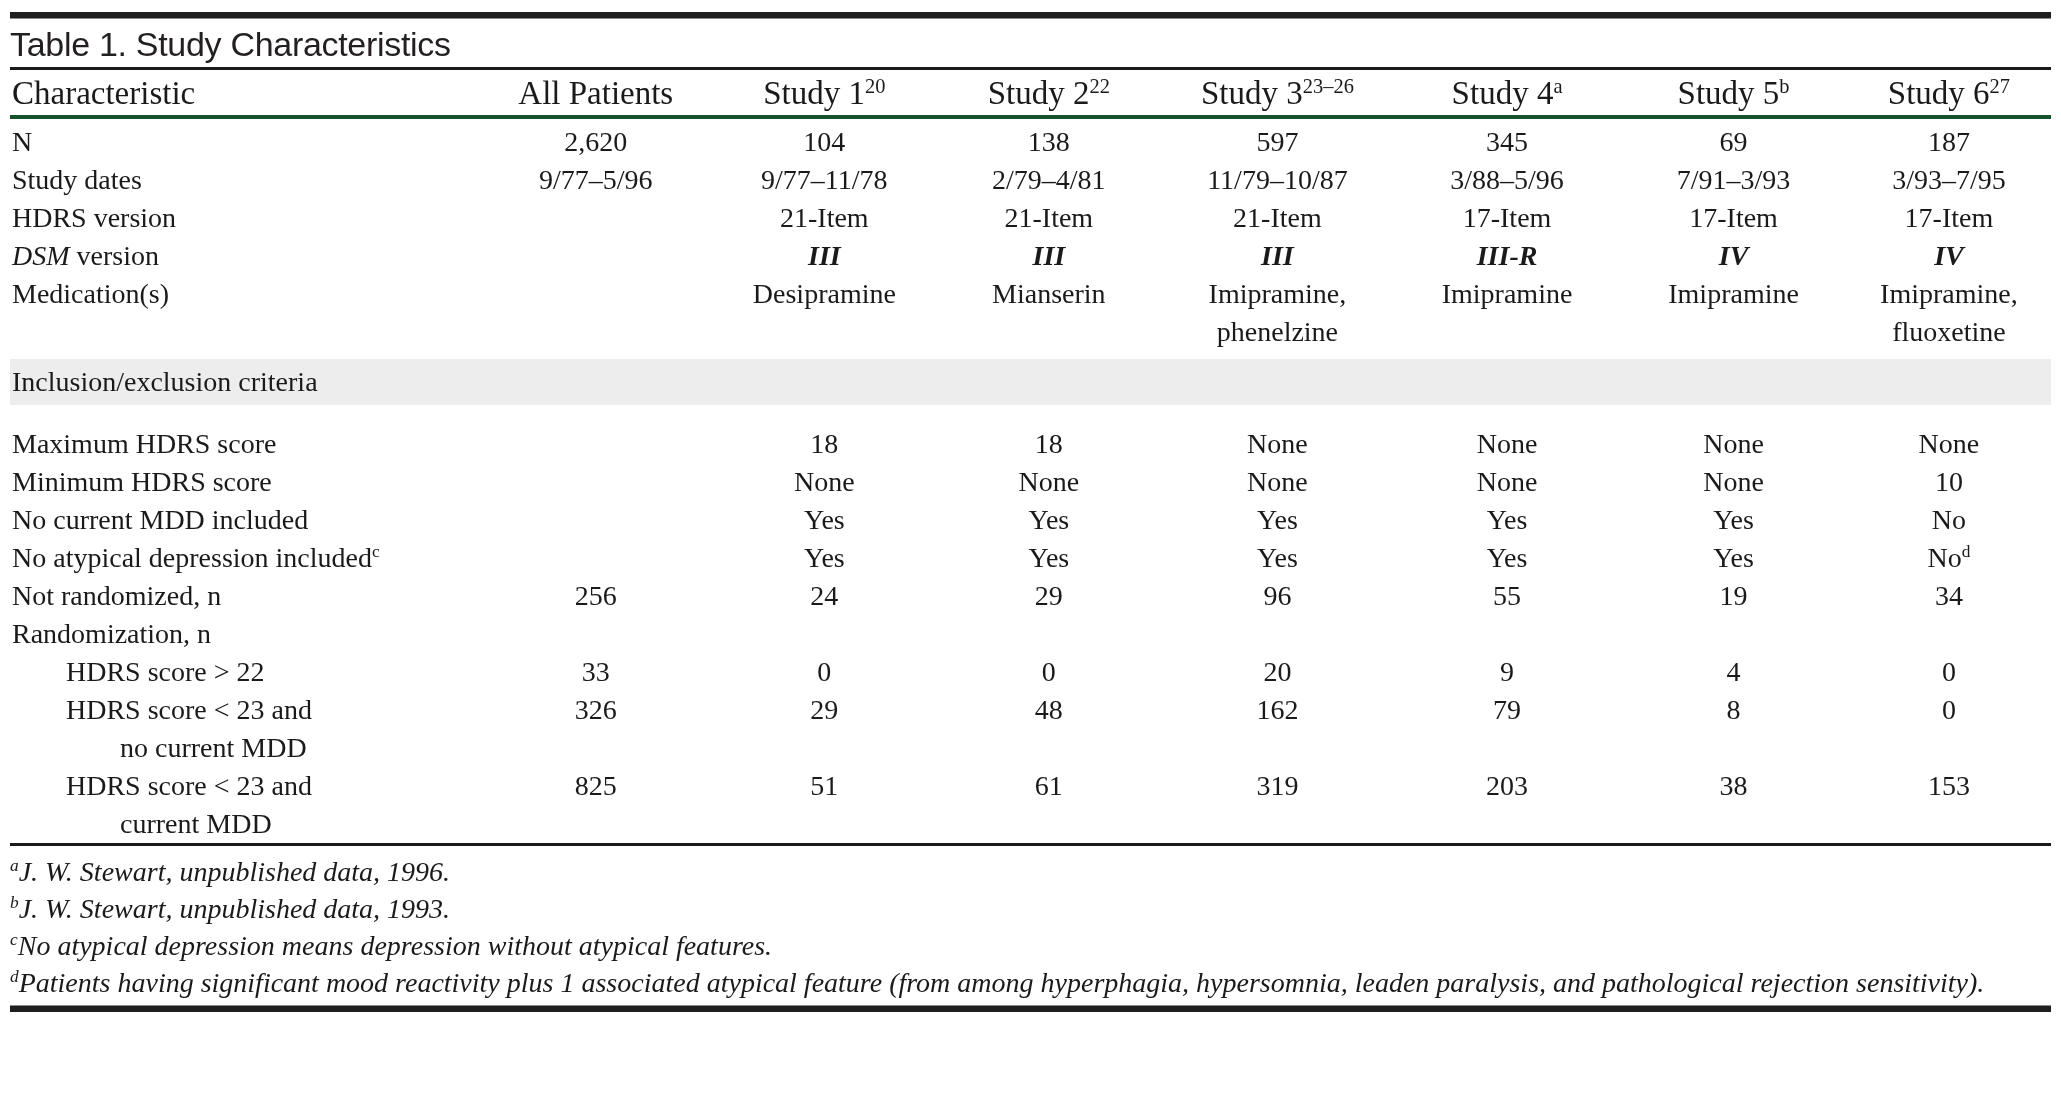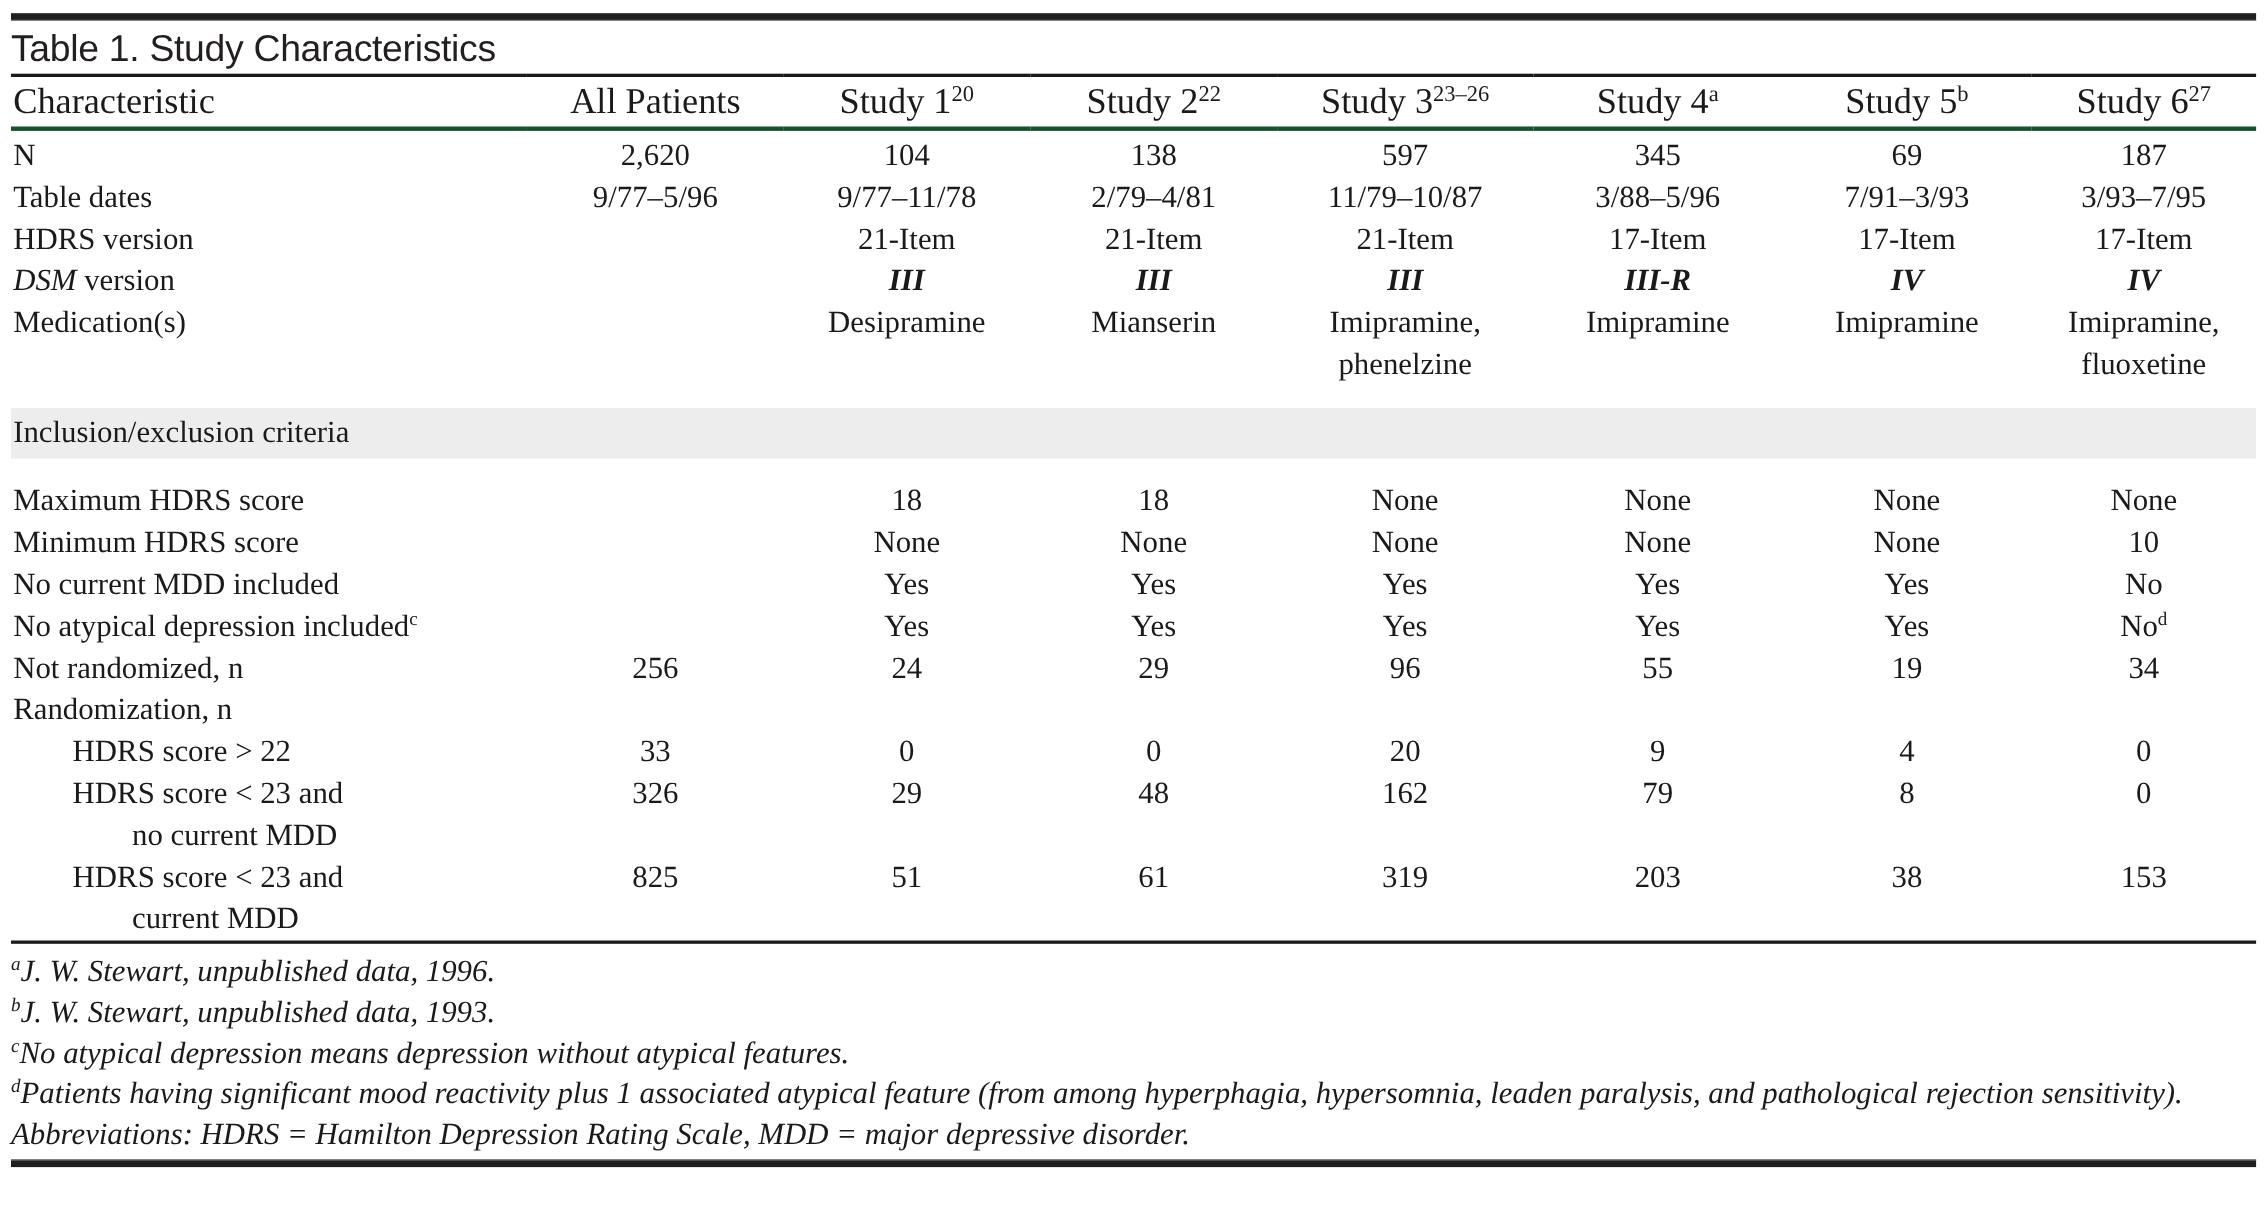--- a/index.html
+++ b/index.html
@@ -61,21 +61,21 @@
   }
   td.lbl { text-align: left; padding-left: 2px; }
   td.lbl.ind { padding-left: 56px; }
   td.lbl.hang { padding-left: 110px; text-indent: -54px; }
   td.val { text-align: center; }
   td.val.it { font-style: italic; font-weight: bold; }
   tr.first-body td { padding-top: 4px; }
 
   td.section { padding: 0; }
   td.section .band {
-    margin-top: 20px;
+    margin-top: 8px;
     background: #ededed;
     height: 46px;
     line-height: 46px;
     padding-left: 2px;
     font-size: 28px;
   }
   tr.after-band td { padding-top: 20px; }
 
   sup {
     font-size: 62%;
@@ -132,21 +132,21 @@
           <td class="lbl">N</td>
           <td class="val">2,620</td>
           <td class="val">104</td>
           <td class="val">138</td>
           <td class="val">597</td>
           <td class="val">345</td>
           <td class="val">69</td>
           <td class="val">187</td>
         </tr>
         <tr>
-          <td class="lbl">Table dates</td>
+          <td class="lbl">Study dates</td>
           <td class="val">9/77–5/96</td>
           <td class="val">9/77–11/78</td>
           <td class="val">2/79–4/81</td>
           <td class="val">11/79–10/87</td>
           <td class="val">3/88–5/96</td>
           <td class="val">7/91–3/93</td>
           <td class="val">3/93–7/95</td>
         </tr>
         <tr>
           <td class="lbl">HDRS version</td>
@@ -276,16 +276,15 @@
           <td class="val">153</td>
         </tr>
       </tbody>
   </table>
 
   <div class="footnotes" id="footnotes">
       <div class="fnote"><sup>a</sup>J. W. Stewart, unpublished data, 1996.</div>
       <div class="fnote"><sup>b</sup>J. W. Stewart, unpublished data, 1993.</div>
       <div class="fnote"><sup>c</sup>No atypical depression means depression without atypical features.</div>
       <div class="fnote"><sup>d</sup>Patients having significant mood reactivity plus 1 associated atypical feature (from among hyperphagia, hypersomnia, leaden paralysis, and pathological rejection sensitivity).</div>
-      <div class="fnote">Abbreviations: HDRS = Hamilton Depression Rating Scale, MDD = major depressive disorder.</div>
     </div>
   <div class="bottom-bar"></div>
 </div>
 
 </body></html>

